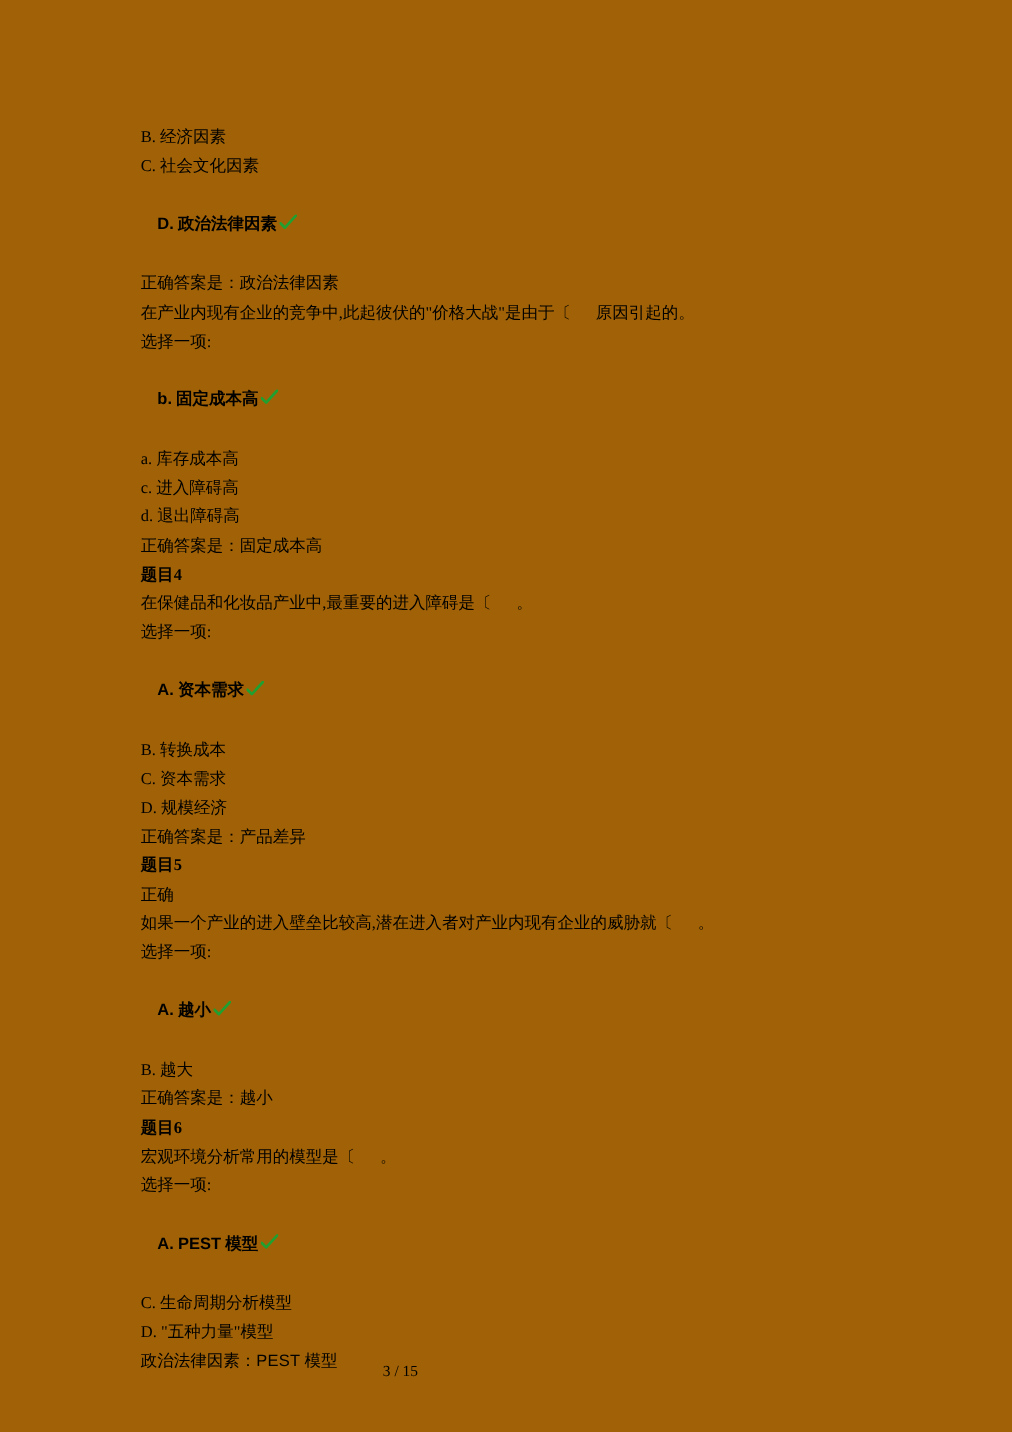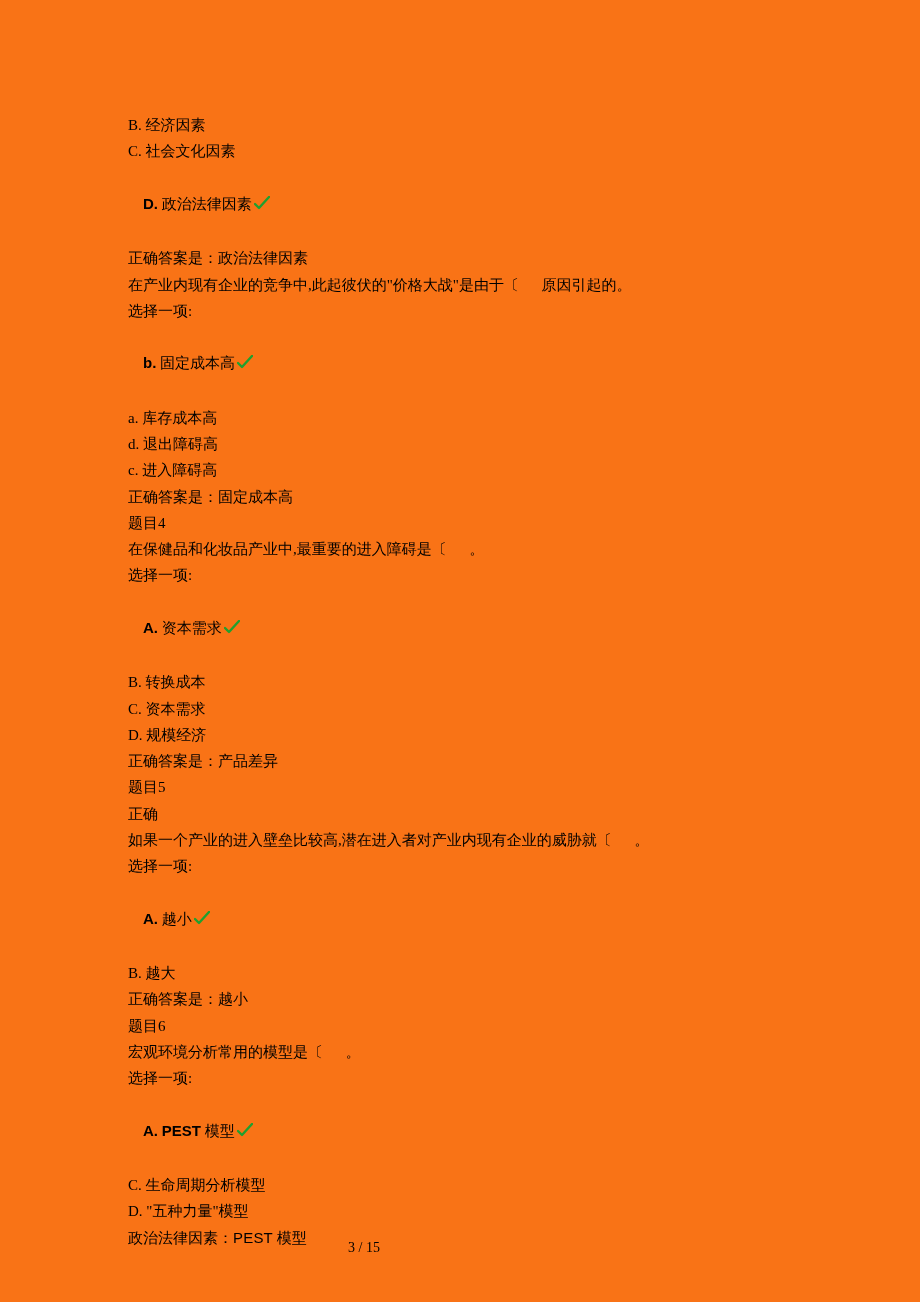--- a/index.html
+++ b/index.html
@@ -5,33 +5,33 @@
   @page { margin: 0; }
   html, body {
     margin: 0;
     padding: 0;
     background: #fff;
   }
   .page {
     width: 920px;
     height: 1302px;
     position: relative;
-    background: #f97316;
+    background: #a16207;
     font-family: "SimSun", "宋体", serif;
     font-size: 15px;
     color: #000;
     line-height: 1.75;
     box-sizing: border-box;
     padding: 112px 128px 0 128px;
   }
   .line {
     white-space: pre;
   }
   .bold {
-    font-weight: normal;
+    font-weight: bold;
     font-family: "SimHei", "黑体", "SimSun", serif;
   }
   .latin {
     font-family: Arial, Helvetica, sans-serif;
     letter-spacing: 0.2px;
   }
   .latin-bold {
     font-family: Arial, Helvetica, sans-serif;
     font-weight: bold;
   }
@@ -66,22 +66,22 @@
   <div class="line">正确答案是：政治法律因素</div>
 
   <div class="line">在产业内现有企业的竞争中,此起彼伏的"价格大战"是由于〔      原因引起的。</div>
   <div class="line">选择一项:</div>
   <div class="line">
     <span class="latin-bold">b.</span><span class="bold"> </span><span class="bold">固定成本高</span><span class="check"><svg width="16" height="15" viewBox="0 0 16 15">
           <path d="M1 8 L5 12 L15 1" stroke="#1FA030" stroke-width="2.4" fill="none" stroke-linecap="round" stroke-linejoin="round"></path>
         </svg></span>
   </div>
   <div class="line">a. 库存成本高</div>
+  <div class="line">c. 进入障碍高</div>
   <div class="line">d. 退出障碍高</div>
-  <div class="line">c. 进入障碍高</div>
   <div class="line">正确答案是：固定成本高</div>
 
   <div class="line bold">题目4</div>
   <div class="line">在保健品和化妆品产业中,最重要的进入障碍是〔      。</div>
   <div class="line">选择一项:</div>
   <div class="line">
     <span class="latin-bold">A.</span><span class="bold"> </span><span class="bold">资本需求</span><span class="check"><svg width="16" height="15" viewBox="0 0 16 15">
           <path d="M1 8 L5 12 L15 1" stroke="#1FA030" stroke-width="2.4" fill="none" stroke-linecap="round" stroke-linejoin="round"></path>
         </svg></span>
   </div>

